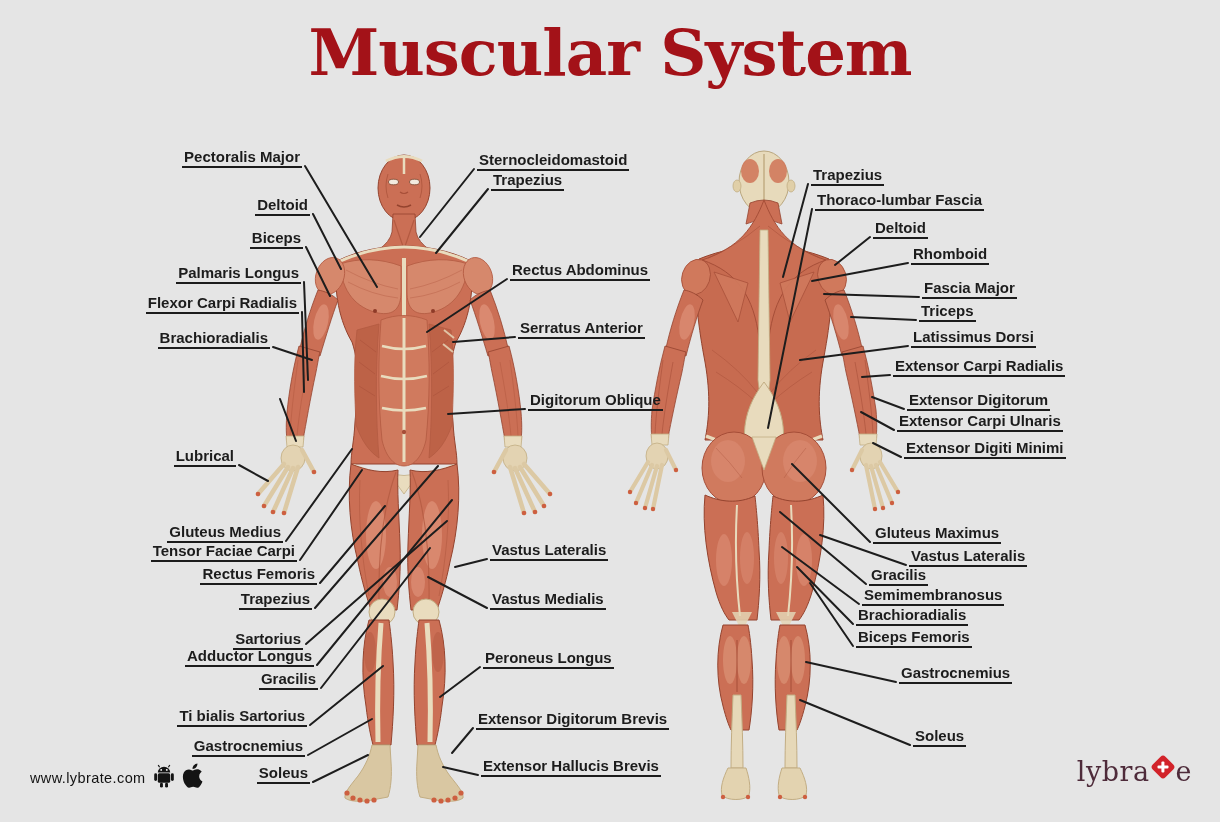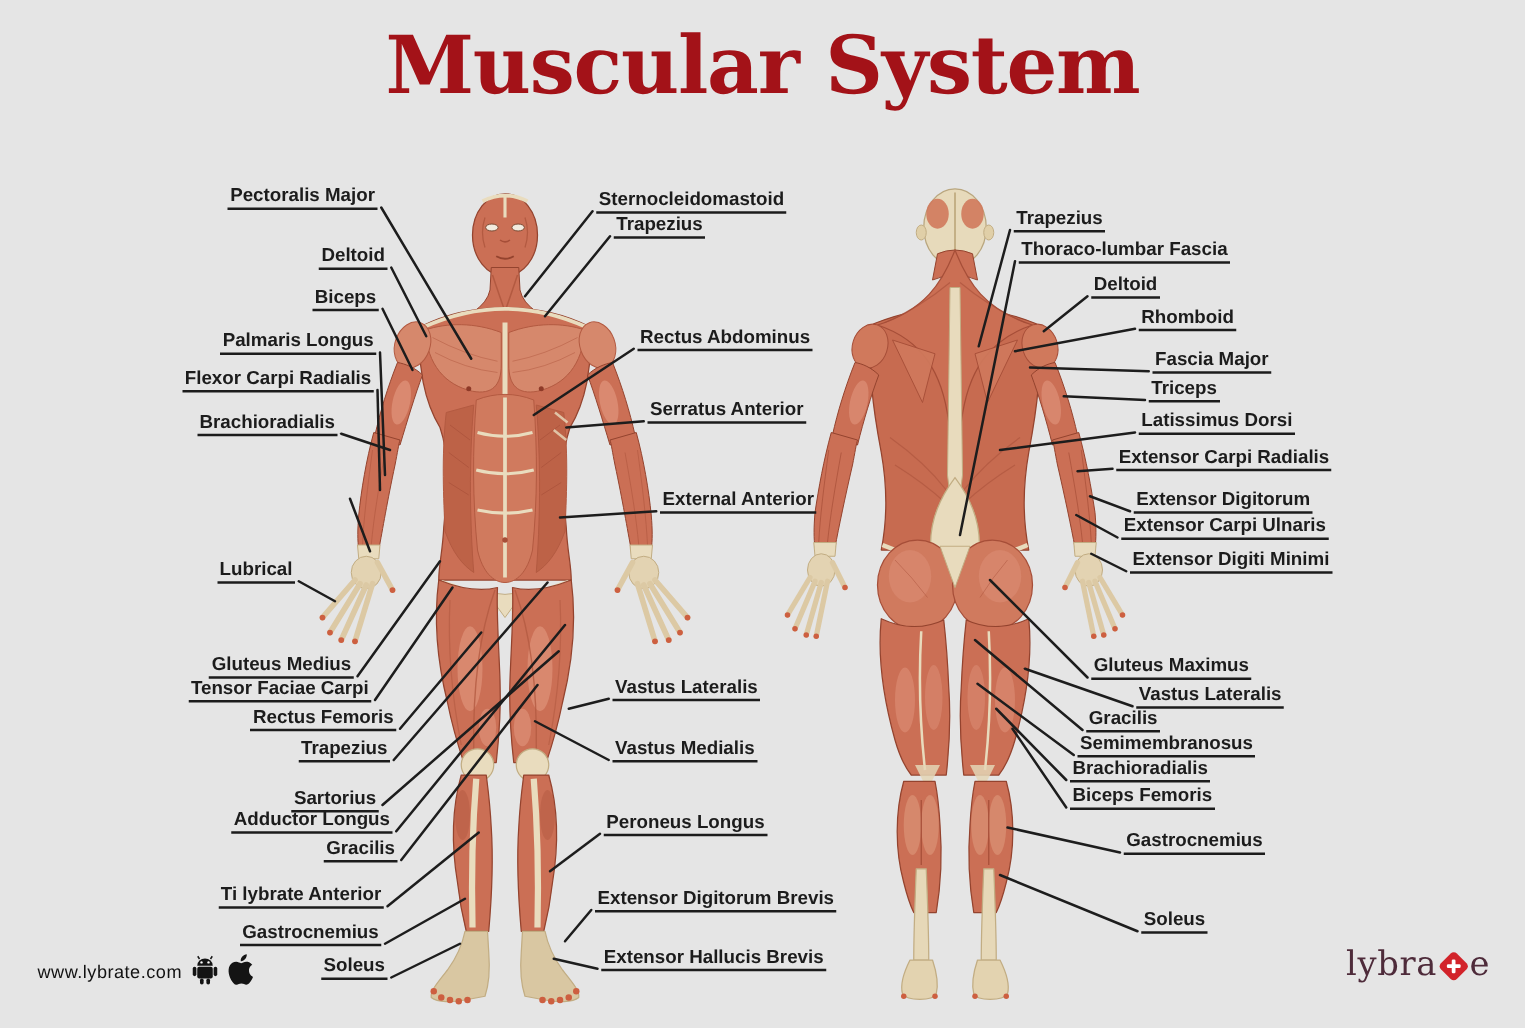--- a/index.html
+++ b/index.html
@@ -10,21 +10,21 @@
     font-family:"DejaVu Serif",serif;font-weight:700;font-size:64px;line-height:1.1;
     color:#a31218;letter-spacing:-1px;}
   .lb{position:absolute;font-size:15px;font-weight:600;line-height:17px;color:#1c1c1c;
       border-bottom:2px solid #1c1c1c;padding:0 2px 1px 2px;white-space:nowrap;}
   .lb.r{text-align:right;}
   .two{border-bottom:none;text-align:right;}
   .two .l2{display:inline-block;border-bottom:2px solid #1c1c1c;padding:0 2px 1px 2px;}
   .footer-left{position:absolute;left:30px;top:763px;display:flex;align-items:center;gap:7px;}
   .site-url{font-size:14.5px;color:#121212;letter-spacing:.4px;}
   .plat-icon{display:inline-block;}
-  .brand-logo{position:absolute;right:28px;top:756px;display:flex;align-items:center;
+  .brand-logo{position:absolute;right:28px;top:756px;display:flex;align-items:flex-start;
     font-family:"DejaVu Serif",serif;font-size:27px;color:#4e2b3a;letter-spacing:.5px;}
   .dmd{display:inline-block;width:18px;height:18px;background:#d2232a;border-radius:3.5px;
        transform:rotate(45deg);position:relative;margin:2px 4px 0 4px;}
   .dmd .ph,.dmd .pv{position:absolute;background:#fff;left:50%;top:50%;
        transform:translate(-50%,-50%) rotate(-45deg);border-radius:1px;}
   .dmd .ph{width:11px;height:3.2px;} .dmd .pv{width:3.2px;height:11px;}
 </style>
 </head>
 <body>
 
@@ -357,29 +357,29 @@
 <div class="lb r" style="right:921px;top:294px">Flexor Carpi Radialis</div>
 <div class="lb r" style="right:950px;top:329px">Brachioradialis</div>
 <div class="lb r" style="right:984px;top:447px">Lubrical</div>
 <div class="lb r" style="right:937px;top:523px">Gluteus Medius</div>
 <div class="lb r" style="right:923px;top:542px">Tensor Faciae Carpi</div>
 <div class="lb r" style="right:903px;top:565px">Rectus Femoris</div>
 <div class="lb r" style="right:908px;top:590px">Trapezius</div>
 <div class="lb r" style="right:917px;top:630px">Sartorius</div>
 <div class="lb r" style="right:906px;top:647px">Adductor Longus</div>
 <div class="lb r" style="right:902px;top:670px">Gracilis</div>
-<div class="lb r" style="right:913px;top:707px">Ti lybrate Anterior</div>
+<div class="lb r" style="right:913px;top:707px">Ti bialis Sartorius</div>
 <div class="lb r" style="right:915px;top:737px">Gastrocnemius</div>
 <div class="lb r" style="right:910px;top:764px">Soleus</div>
 
 <div class="lb" style="left:477px;top:151px">Sternocleidomastoid</div>
 <div class="lb" style="left:491px;top:171px">Trapezius</div>
 <div class="lb" style="left:510px;top:261px">Rectus Abdominus</div>
 <div class="lb" style="left:518px;top:319px">Serratus Anterior</div>
-<div class="lb" style="left:528px;top:391px">External Anterior</div>
+<div class="lb" style="left:528px;top:391px">Digitorum Oblique</div>
 <div class="lb" style="left:490px;top:541px">Vastus Lateralis</div>
 <div class="lb" style="left:490px;top:590px">Vastus Medialis</div>
 <div class="lb" style="left:483px;top:649px">Peroneus Longus</div>
 <div class="lb" style="left:476px;top:710px">Extensor Digitorum Brevis</div>
 <div class="lb" style="left:481px;top:757px">Extensor Hallucis Brevis</div>
 
 <div class="lb" style="left:811px;top:166px">Trapezius</div>
 <div class="lb" style="left:815px;top:191px">Thoraco-lumbar Fascia</div>
 <div class="lb" style="left:873px;top:219px">Deltoid</div>
 <div class="lb" style="left:911px;top:245px">Rhomboid</div>

